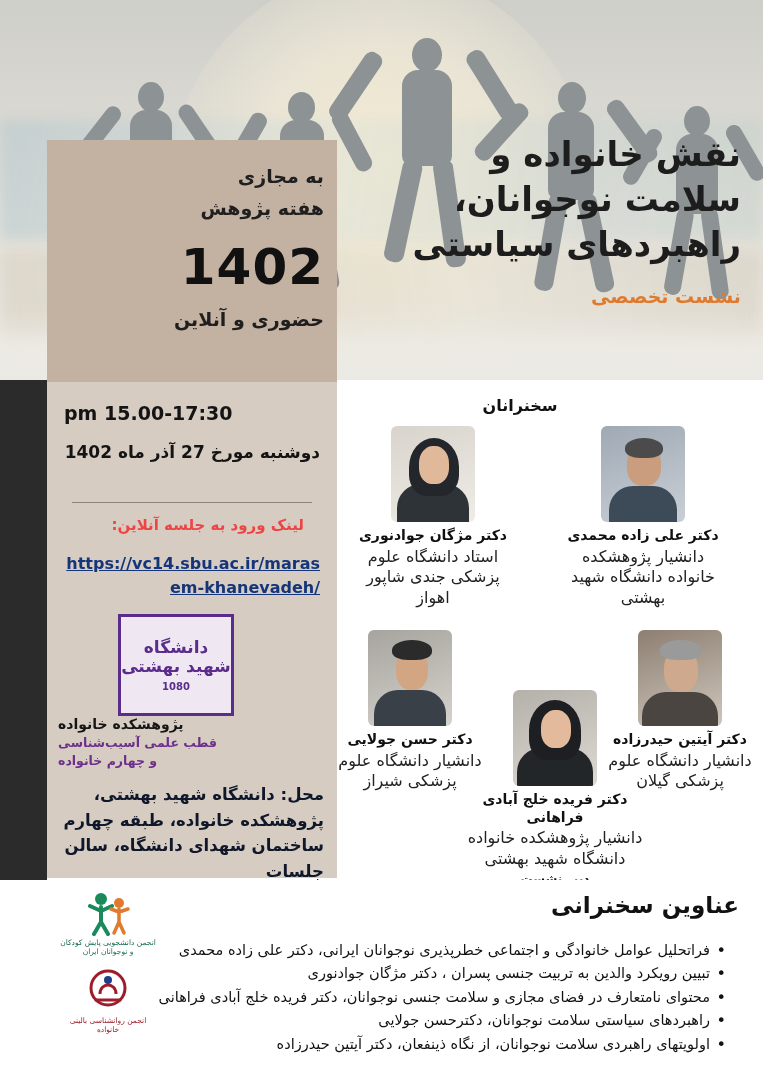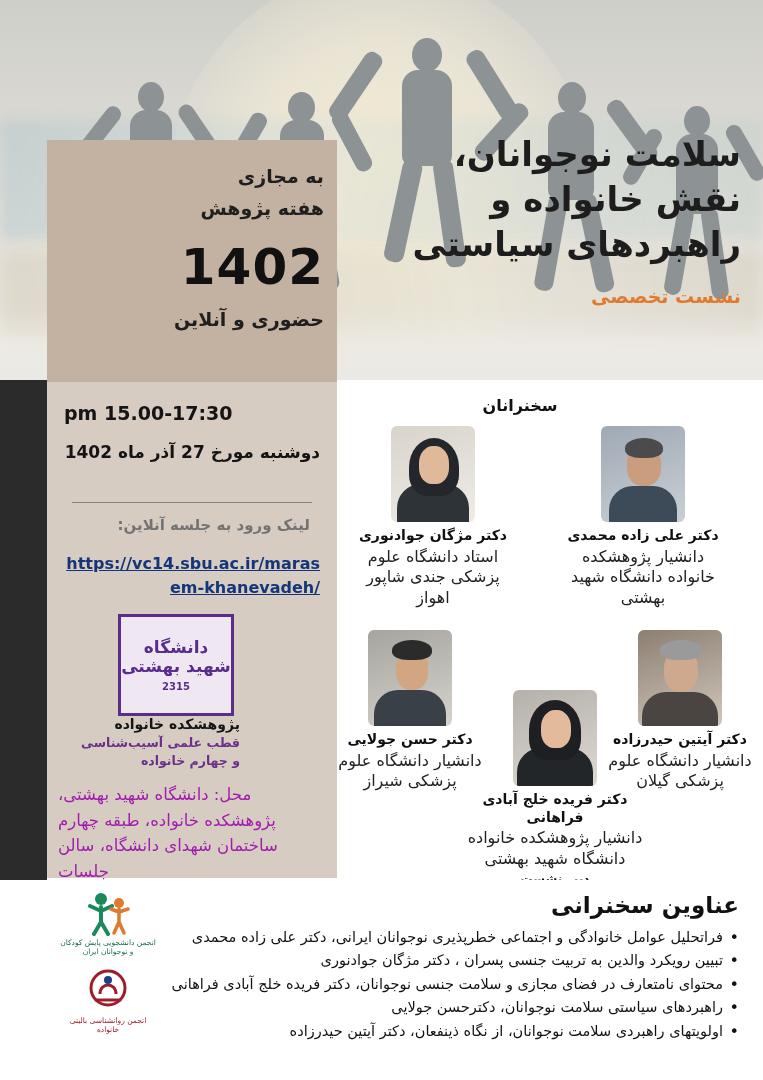--- a/index.html
+++ b/index.html
@@ -52,55 +52,55 @@
   .year{position:absolute;left:60px;top:238px;width:264px;text-align:right;direction:rtl;
     color:#111;font-size:50px;font-weight:bold;letter-spacing:1px;}
   .mode{position:absolute;left:60px;top:308px;width:264px;text-align:right;direction:rtl;
     color:#1f1f1f;font-size:19px;font-weight:bold;}
 
   .time{position:absolute;left:64px;top:402px;width:256px;text-align:left;direction:rtl;
     color:#141414;font-size:19px;font-weight:bold;}
   .date{position:absolute;left:64px;top:440px;width:256px;text-align:right;direction:rtl;
     color:#141414;font-size:17px;font-weight:bold;line-height:1.5;}
   .hr-line{position:absolute;left:72px;top:502px;width:240px;height:1px;background:#8e8175;}
-  .link-label{position:absolute;left:54px;top:516px;width:256px;text-align:right;direction:rtl;
-    color:#737373;font-size:15px;font-weight:bold;}
+  .link-label{position:absolute;left:48px;top:516px;width:256px;text-align:right;direction:rtl;
+    color:#ef4444;font-size:15px;font-weight:bold;}
   .link-url{position:absolute;left:64px;top:552px;width:256px;text-align:right;direction:ltr;
     color:#14357a;font-size:16px;font-weight:bold;line-height:1.5;word-break:break-all;}
 
   
   .sbu-logo{position:absolute;left:118px;top:614px;width:110px;height:96px;border:3px solid #5a2d8c;
     background:#efe8f3;display:flex;align-items:center;justify-content:center;}
   .sbu-logo .glyph{color:#5a2d8c;font-weight:bold;font-size:17px;line-height:1.15;text-align:center;direction:rtl;}
-  .sbu-cap{position:absolute;left:72px;top:714px;width:168px;text-align:right;direction:rtl;
+  .sbu-cap{position:absolute;left:58px;top:714px;width:168px;text-align:left;direction:rtl;
     color:#151515;font-size:14px;font-weight:bold;line-height:1.45;}
   .sbu-cap .sub{color:#6d2f8c;font-weight:bold;font-size:12.5px;}
 
-  .venue{position:absolute;left:58px;top:782px;width:266px;text-align:left;direction:rtl;
-    color:#a21caf;font-size:16.5px;font-weight:normal;line-height:1.55;}
+  .venue{position:absolute;left:58px;top:782px;width:266px;text-align:right;direction:rtl;
+    color:#0f172a;font-size:16.5px;font-weight:bold;line-height:1.55;}
 
   
   .speakers-title{position:absolute;left:430px;top:396px;width:180px;text-align:center;direction:rtl;
     color:#111;font-size:16px;font-weight:bold;}
   .sp{position:absolute;text-align:center;direction:rtl;}
   .sp .ph{width:84px;height:96px;border-radius:6px;margin:0 auto;overflow:hidden;position:relative;
     background:#b9bcc0;}
   .sp .nm{margin-top:5px;color:#101010;font-size:14px;font-weight:bold;line-height:1.25;}
   .sp .rl{margin-top:2px;color:#222;font-size:16px;line-height:1.3;}
   .sp .tag{margin-top:2px;color:#101010;font-size:12px;font-weight:bold;}
   .p-head{position:absolute;border-radius:46% 46% 42% 42%;}
   .p-hair{position:absolute;border-radius:50% 50% 40% 40%;}
   .p-body{position:absolute;border-radius:24px 24px 0 0;}
 
   
   .bottom{position:absolute;left:0;top:880px;width:763px;height:200px;background:#fff;}
   .topics-title{position:absolute;right:24px;top:892px;width:560px;text-align:right;direction:rtl;
     color:#111;font-size:23px;font-weight:bold;}
   .topics{position:absolute;right:24px;top:926px;width:570px;direction:rtl;text-align:right;
-    list-style:none;margin:0;padding:0;}
+    list-style:none;margin:13px;padding:0;}
   .topics li{position:relative;color:#111;font-size:14.5px;line-height:1.62;padding-right:16px;}
   .topics li:before{content:"•";position:absolute;right:0;top:-1px;color:#111;font-size:16px;}
 
   .logo-a{position:absolute;left:60px;top:890px;width:96px;text-align:center;}
   .logo-b{position:absolute;left:60px;top:968px;width:96px;text-align:center;}
   .logo-cap{font-size:7.5px;color:#1a6b52;direction:rtl;margin-top:2px;line-height:1.25;font-weight:normal;}
   .logo-cap.red{color:#9d1d2b;}
   .mark-green{width:52px;height:46px;margin:0 auto;position:relative;}
   .mark-red{width:52px;height:46px;margin:0 auto;position:relative;}
 </style>
@@ -157,22 +157,22 @@
       <div class="limb" style="left:14px;top:44px;width:16px;height:62px;transform:rotate(30deg);"></div>
       <div class="limb" style="left:86px;top:40px;width:16px;height:62px;transform:rotate(-30deg);"></div>
       <div class="limb" style="left:42px;top:122px;width:17px;height:88px;transform:rotate(10deg);"></div>
       <div class="limb" style="left:64px;top:122px;width:17px;height:92px;transform:rotate(-8deg);"></div>
     </div>
 
     <div class="hero-bottomfade"></div>
   </div>
 
   <div class="title-wrap">
+    <div class="t">نقش خانواده و</div>
     <div class="t">سلامت نوجوانان،</div>
-    <div class="t">نقش خانواده و</div>
     <div class="t">راهبردهای سیاستی</div>
     <div class="subtitle">نشست تخصصی</div>
   </div>
 
   <div class="dark-left"></div>
   <div class="tan-col"></div>
   <div class="tan-col-2"></div>
 
   <div class="occasion">
     <div>به مجازی</div>
@@ -183,21 +183,21 @@
 
   <div class="time">15.00-17:30 pm</div>
   <div class="date">دوشنبه مورخ 27 آذر ماه 1402</div>
   <div class="hr-line"></div>
   <div class="link-label">لینک ورود به جلسه آنلاین:</div>
   <a class="link-url" href="#">https://vc14.sbu.ac.ir/marasem-khanevadeh/</a>
 
   <div class="sbu-logo">
     <div class="glyph">
       <span>دانشگاه شهید بهشتی</span>
-      <div style="font-size:10px;margin-top:4px;">2315</div>
+      <div style="font-size:10px;margin-top:4px;">1080</div>
     </div>
   </div>
   <div class="sbu-cap">
     <div>پژوهشکده خانواده</div>
     <div class="sub">قطب علمی آسیب‌شناسی</div>
     <div class="sub">و چهارم خانواده</div>
   </div>
 
   <div class="venue">محل: دانشگاه شهید بهشتی، پژوهشکده خانواده، طبقه چهارم ساختمان شهدای دانشگاه، سالن جلسات</div>
 

